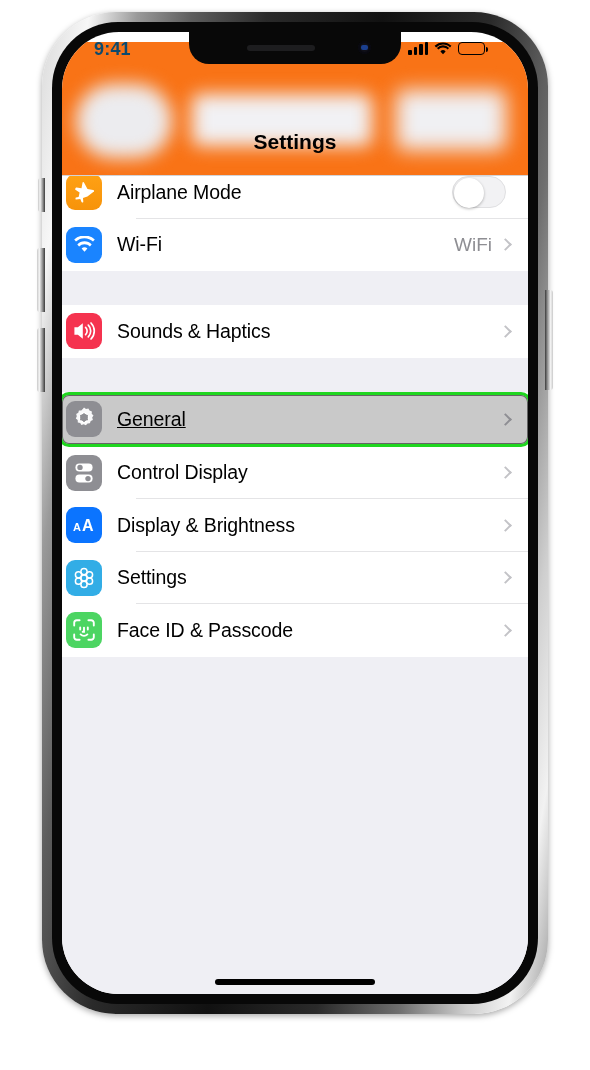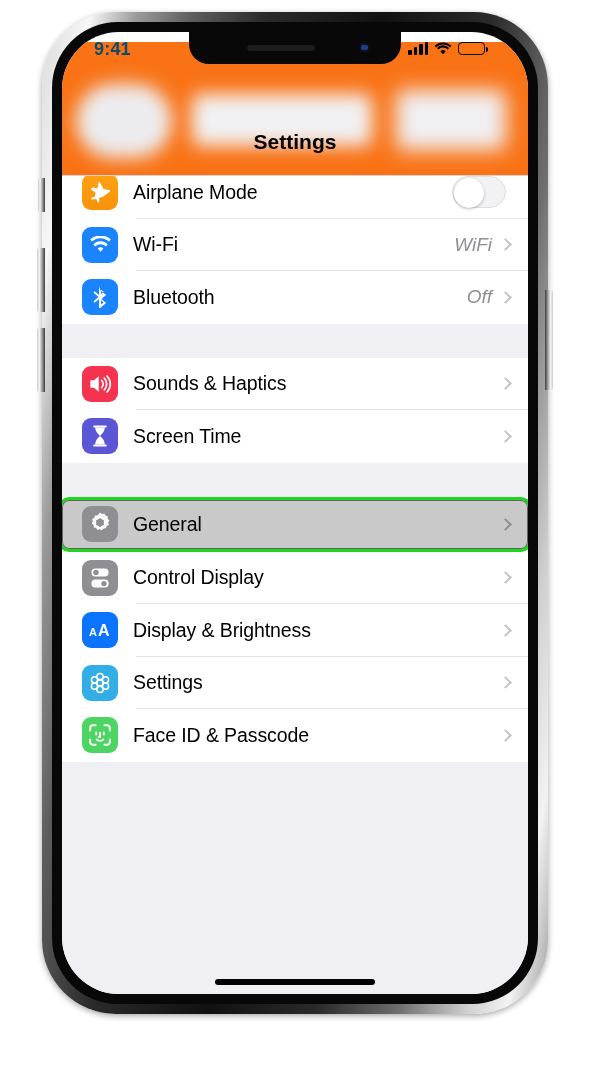--- a/index.html
+++ b/index.html
@@ -145,21 +145,21 @@
     background: #efeff4; overflow: hidden;
   }
   .gap { height: 34px; background: #efeff4; }
   .group { background: #ffffff; }
 
   .row {
     position: relative;
     display: flex; align-items: center;
     height: 52.5px;
     background: #ffffff;
-    padding-left: 20px;
+    padding-left: 4px;
   }
   .row-sep {
     position: absolute; left: 74px; right: 0; bottom: 0;
     height: 1px; background: #e4e4e6;
   }
   .row:last-child .row-sep { display: none; }
 
   .icon {
     width: 36px; height: 36px; border-radius: 9px;
     flex: 0 0 36px;
@@ -170,21 +170,21 @@
     margin-left: 15px;
     font-size: 19.5px;
     color: #000;
     letter-spacing: -.1px;
     white-space: nowrap;
   }
   .row-right {
     margin-left: auto; display: flex; align-items: center; gap: 9px;
     padding-right: 18px;
   }
-  .detail { font-size: 19px; color: #8e8e93; font-style: italic; }
+  .detail { font-size: 19px; color: #8e8e93; }
   .chev {
     width: 9px; height: 9px;
     border-right: 2.2px solid #c3c3c7;
     border-top: 2.2px solid #c3c3c7;
     transform: rotate(45deg);
   }
 
   
   .toggle {
     width: 54px; height: 32px; border-radius: 16px;
@@ -198,20 +198,21 @@
   }
 
   
   #row-general {
     background: #c9c9c9;
     border: 3px solid #1fd61f;
     border-radius: 10px;
     height: 55px;
     margin: 0 -3px;
     box-shadow: 0 0 0 1px rgba(0,0,0,.5) inset;
+    text-decoration: underline;
   }
   #row-general .label { color: #000; }
   #row-general .chev { border-color: #8e8e93; }
 
   
   .ic-airplane { background: linear-gradient(#ffa114,#f7930a); }
   .ic-wifi     { background: #1a84ff; }
   .ic-bt       { background: #1a84ff; }
   .ic-cell     { background: #4cd562; }
   .ic-notif    { background: #fb3b30; }
@@ -311,33 +312,20 @@
           </svg>
         </span>
         <span class="label">Wi-Fi</span>
         <span class="row-right">
           <span class="detail">WiFi</span>
           <span class="chev"></span>
         </span>
         <span class="row-sep"></span>
       </div>
 
-      <div class="row">
-        <span class="icon ic-bt">
-          <svg width="16" height="24" viewBox="0 0 16 24">
-            <path d="M7 1v9L2.8 6.3 1.5 7.7 6.6 12l-5.1 4.3 1.3 1.4L7 14v9h1.1l6-5-4.7-4 4.7-4-6-5zM9 4.5l2.6 2.2L9 9V4.5zm0 10.8 2.6 2.2L9 19.5V15.3z" fill="#fff"></path>
-          </svg>
-        </span>
-        <span class="label">Bluetooth</span>
-        <span class="row-right">
-          <span class="detail">Off</span>
-          <span class="chev"></span>
-        </span>
-        <span class="row-sep"></span>
-      </div>
 
 
     </div>
 
     <div class="gap"></div>
 
     <div class="group">
 
 
       <div class="row">
@@ -350,34 +338,20 @@
           </svg>
         </span>
         <span class="label">Sounds &amp; Haptics</span>
         <span class="row-right">
           <span class="chev"></span>
         </span>
         <span class="row-sep"></span>
       </div>
 
 
-      <div class="row">
-        <span class="icon ic-screen">
-          <svg width="18" height="24" viewBox="0 0 18 24">
-            <rect x="2.2" y="1.4" width="13.6" height="2.2" rx="1.1" fill="#fff"></rect>
-            <rect x="2.2" y="20.4" width="13.6" height="2.2" rx="1.1" fill="#fff"></rect>
-            <path d="M4.2 3.6h9.6c0 3.2-1.6 5.5-4.8 8.4 3.2 2.9 4.8 5.2 4.8 8.4H4.2c0-3.2 1.6-5.5 4.8-8.4C5.8 9.1 4.2 6.8 4.2 3.6z" fill="#fff"></path>
-          </svg>
-        </span>
-        <span class="label">Screen Time</span>
-        <span class="row-right">
-          <span class="chev"></span>
-        </span>
-
-      </div>
 
     </div>
 
     <div class="gap"></div>
 
     <div class="group">
 
       <div class="row" id="row-general">
         <span class="icon ic-general">
           <svg width="26" height="26" viewBox="0 0 26 26">

